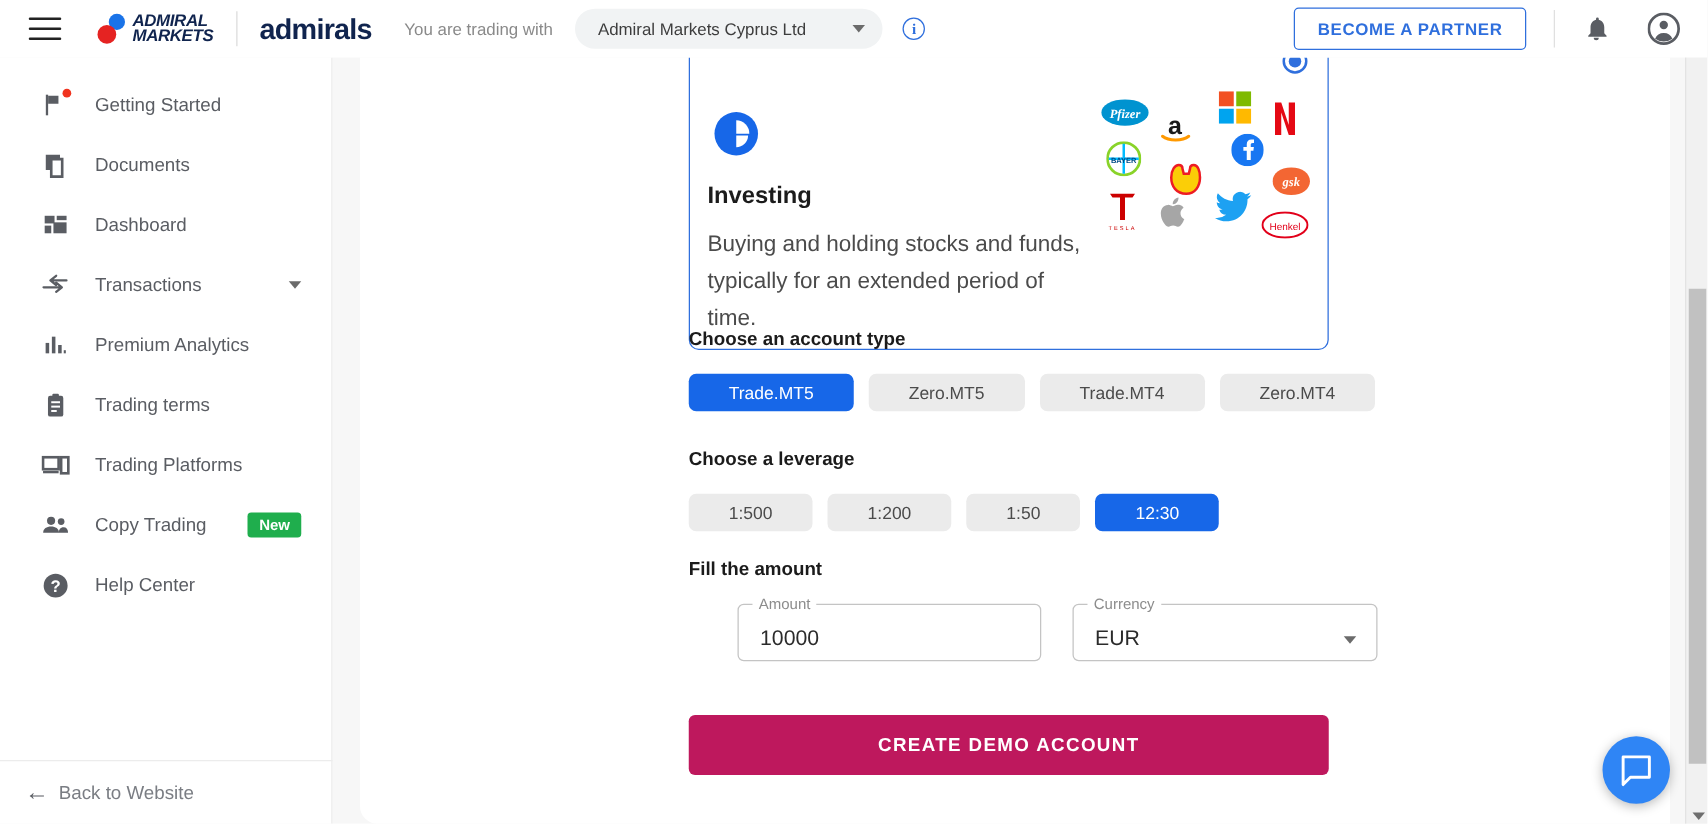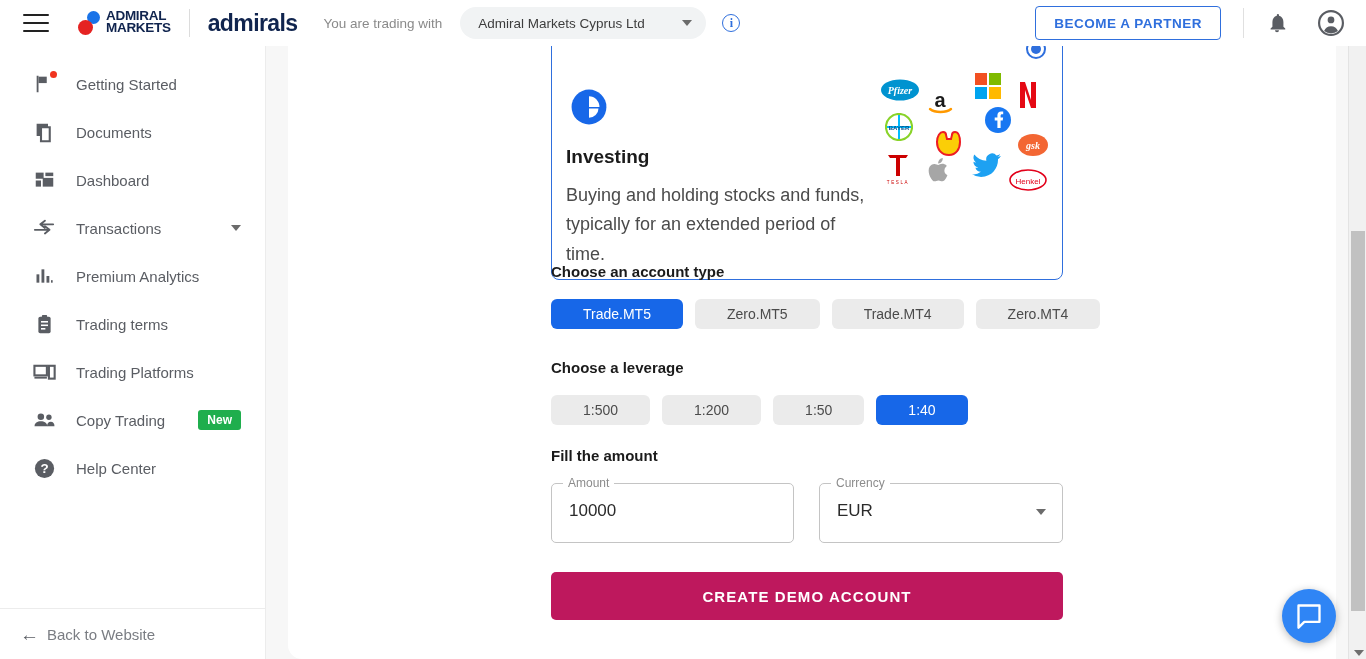--- a/index.html
+++ b/index.html
@@ -25,21 +25,21 @@
     z-index: 40;
   }
   .hamburger {
     width: 26px; height: 18px;
     margin-left: 23px;
     display: flex; flex-direction: column; justify-content: space-between;
     cursor: pointer;
   }
   .hamburger span { display:block; height: 2px; background:#222; border-radius:1px; }
 
-  .am-logo { margin-left: 28px; display: flex; align-items: flex-start; }
+  .am-logo { margin-left: 28px; display: flex; align-items: center; font-style: italic; }
   .am-dots { position: relative; width: 26px; height: 26px; }
   .am-dot-blue { position:absolute; width: 13px; height: 13px; border-radius:50%; background:#1a73e8; left: 10px; top: 1px;}
   .am-dot-red { position:absolute; width: 15px; height: 15px; border-radius:50%; background:#e52322; left: 1px; top: 10px;}
   .am-words { margin-left: 3px; line-height: 0.92; }
   .am-words div {
     font-family: "Liberation Sans", sans-serif;
     font-weight: bold; font-size: 13.5px; letter-spacing: -0.3px;
     color: #10244e;
   }
   .hdr-divider { width:1px; height:28px; background:#dcdcdc; margin-left:18px; }
@@ -163,23 +163,24 @@
   .chip {
     background:#ebebeb; color:#4b4b4b;
     border-radius: 6px; height: 30px; padding: 0 32px;
     font-size: 14px; display:flex; align-items:center; cursor:pointer;
     margin-right: 12px; white-space:nowrap;
   }
   .chip.sel { background:#1767e8; color:#ffffff; }
 
   
   .field {
-    position:absolute; height: 60px;
+    position:absolute; height: 46px;
     border: 1px solid #c4c4c4; border-radius:5px;
     background:#fff;
+    margin-left:39px;
   }
   .field-label {
     position:absolute; top: -8px; left: 11px;
     background:#fff; padding: 0 5px;
     font-size: 12px; color:#8c8c8c;
   }
   .field-value {
     position:absolute; left: 17px; top: 17px;
     font-size: 17px; color:#2b2b2b;
   }
@@ -475,21 +476,21 @@
         <div class="chip">Zero.MT5</div>
         <div class="chip">Trade.MT4</div>
         <div class="chip">Zero.MT4</div>
       </div>
 
       <div class="sec-title" style="left:263px; top:313px;">Choose a leverage</div>
       <div class="chip-row" style="left:263px; top:349px;">
         <div class="chip">1:500</div>
         <div class="chip">1:200</div>
         <div class="chip">1:50</div>
-        <div class="chip sel">1:40</div>
+        <div class="chip sel">12:30</div>
       </div>
 
       <div class="sec-title" style="left:263px; top:401px;">Fill the amount</div>
 
       <div class="field" style="left:263px; top:437px; width:243px;">
         <span class="field-label">Amount</span>
         <span class="field-value">10000</span>
       </div>
 
       <div class="field" style="left:531px; top:437px; width:244px;">

